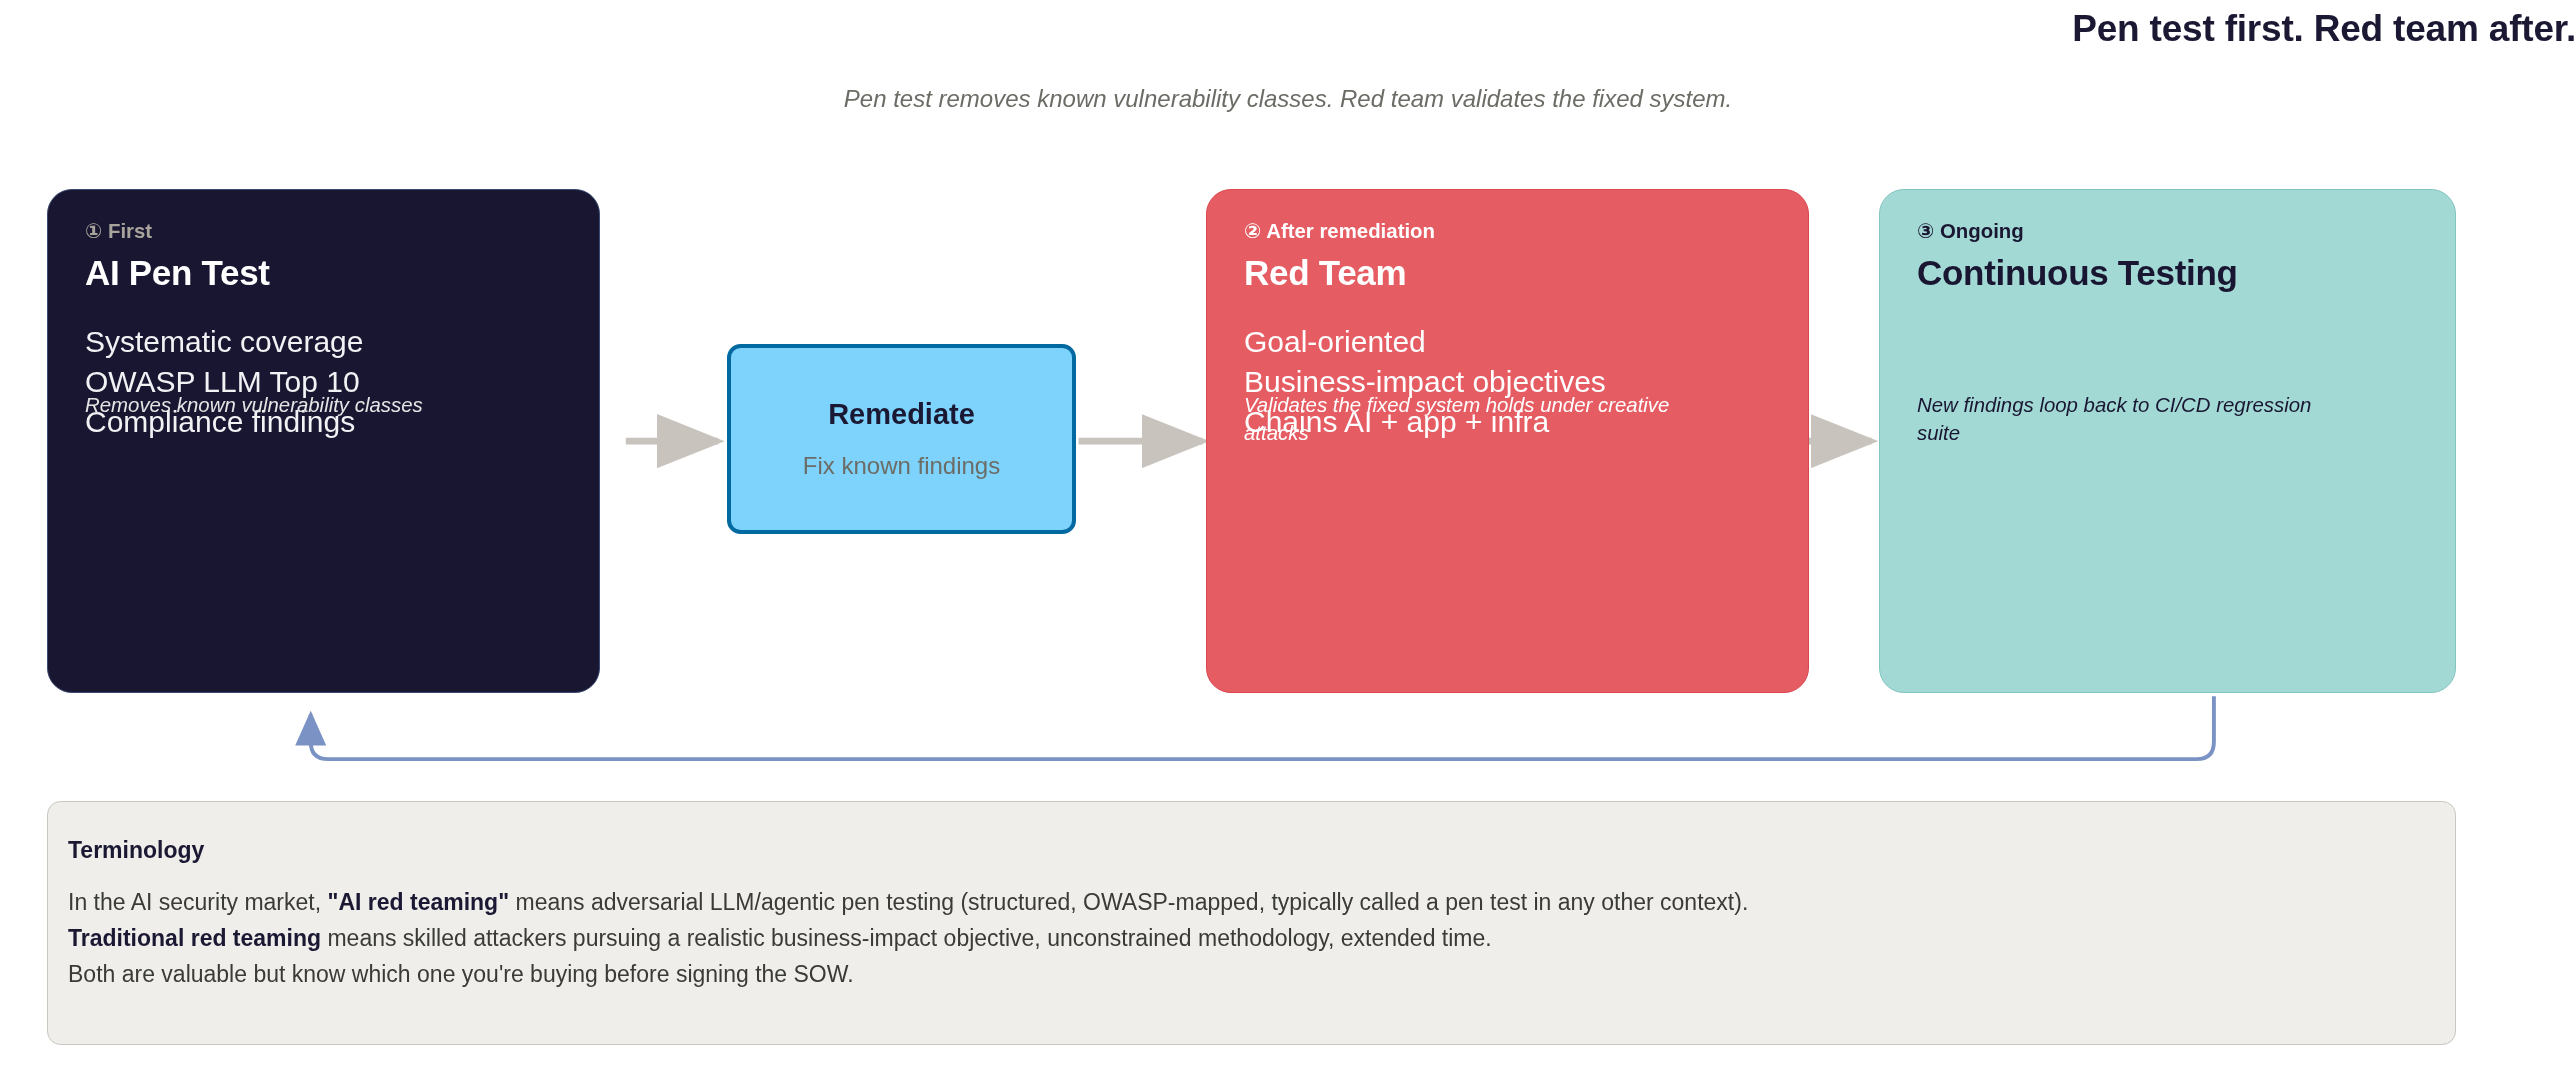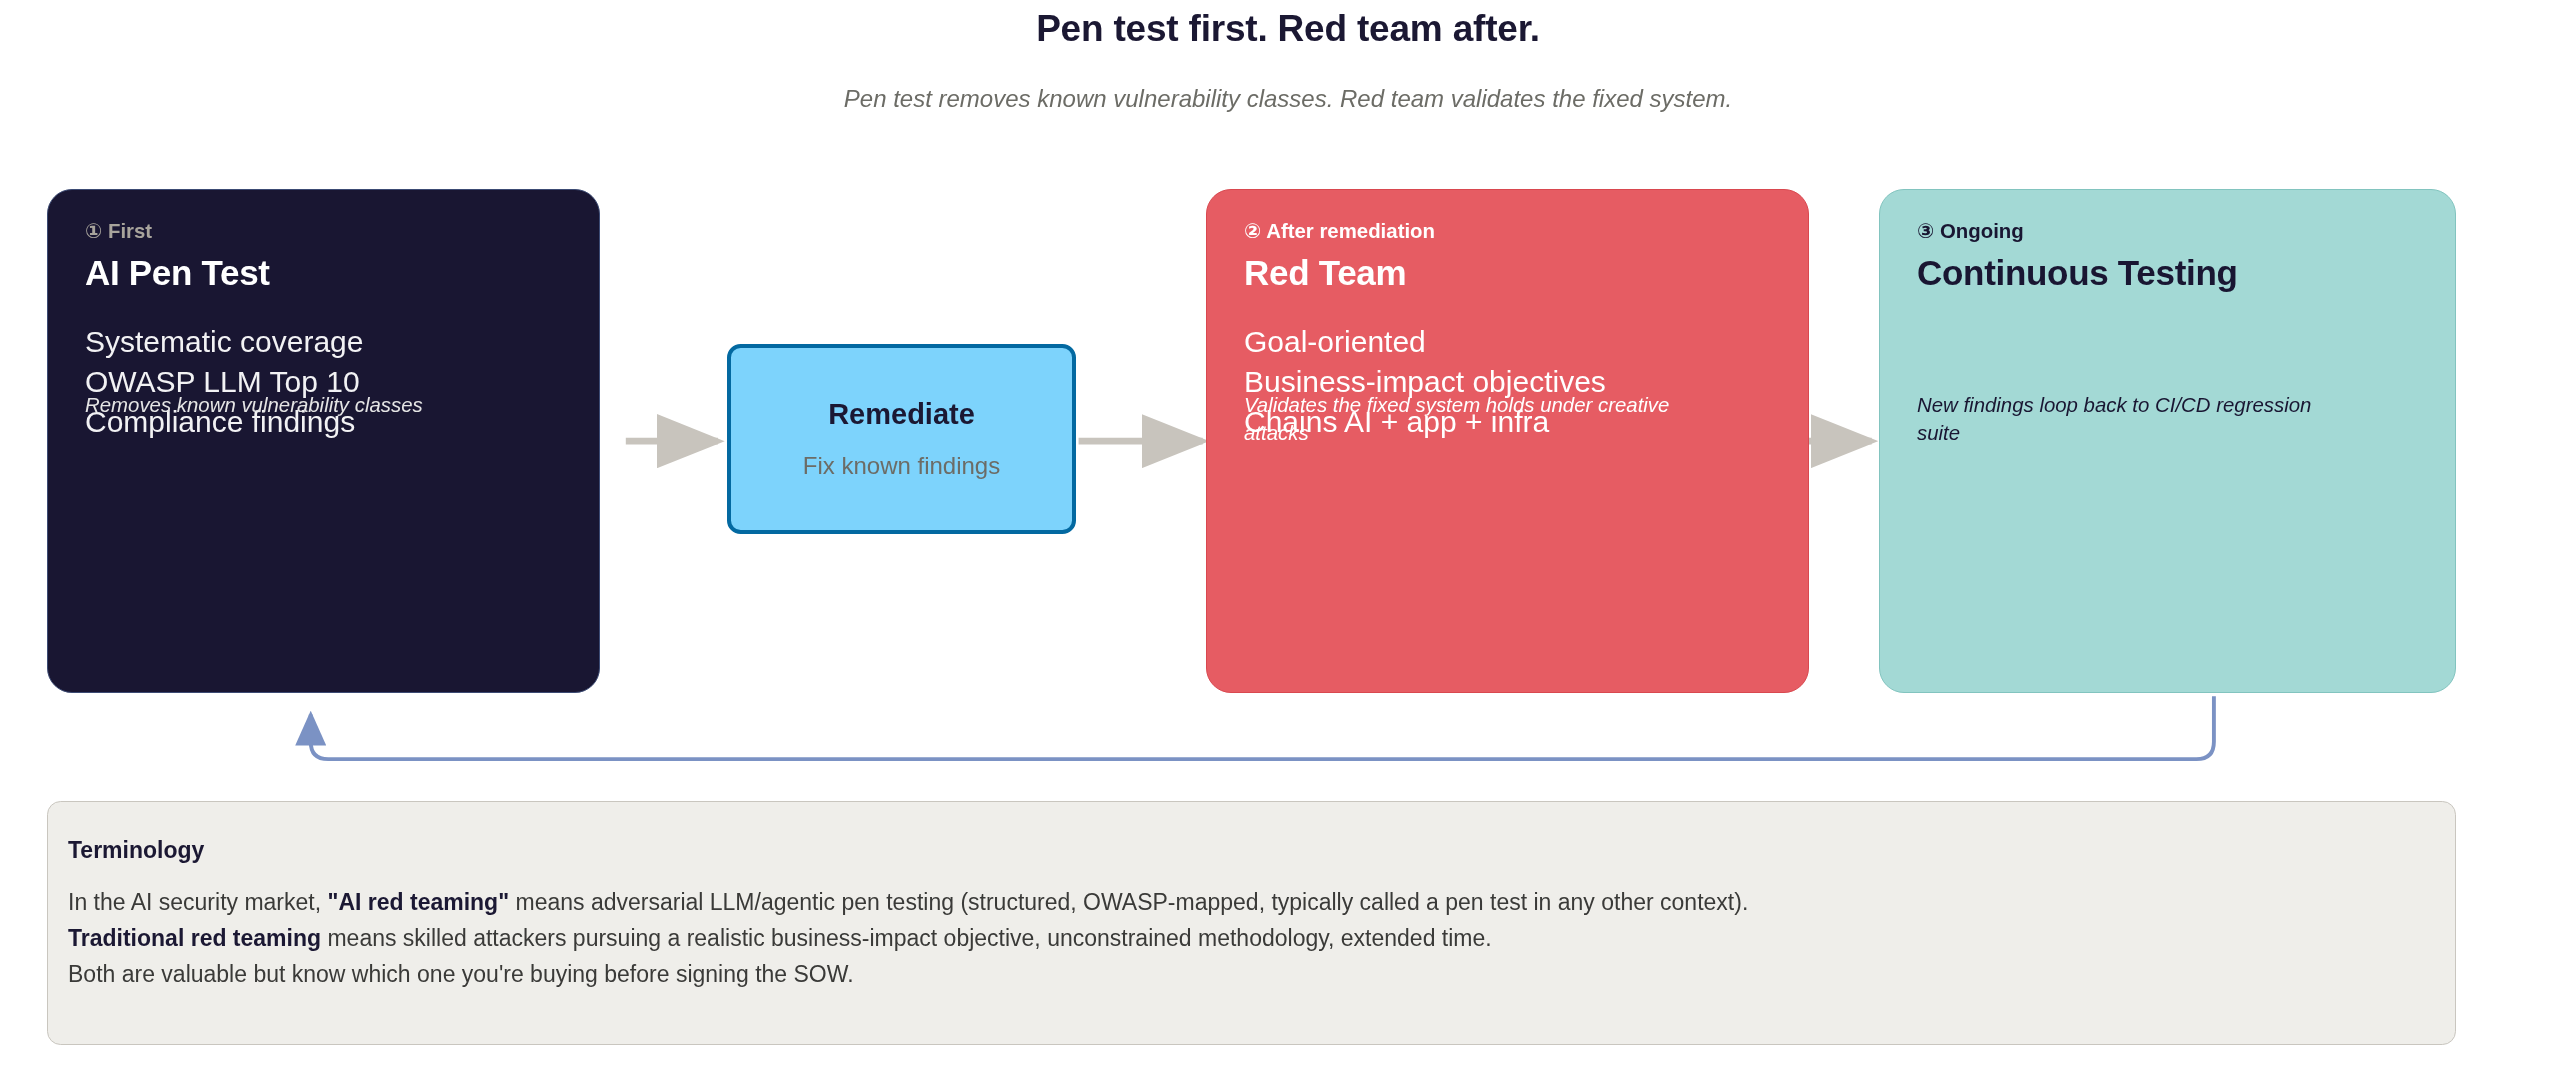--- a/index.html
+++ b/index.html
@@ -14,21 +14,21 @@
     font-family: "Liberation Sans", "DejaVu Sans", sans-serif;
     overflow: hidden;
   }
 
   
   .page-title {
     position: absolute;
     top: 7.8px;
     left: 0;
     width: 2576px;
-    text-align: center;
+    text-align: right;
     font-size: 37px;
     font-weight: bold;
     color: #1b1833;
     letter-spacing: -0.2px;
   }
   .page-subtitle {
     position: absolute;
     top: 85px;
     left: 0;
     width: 2576px;

